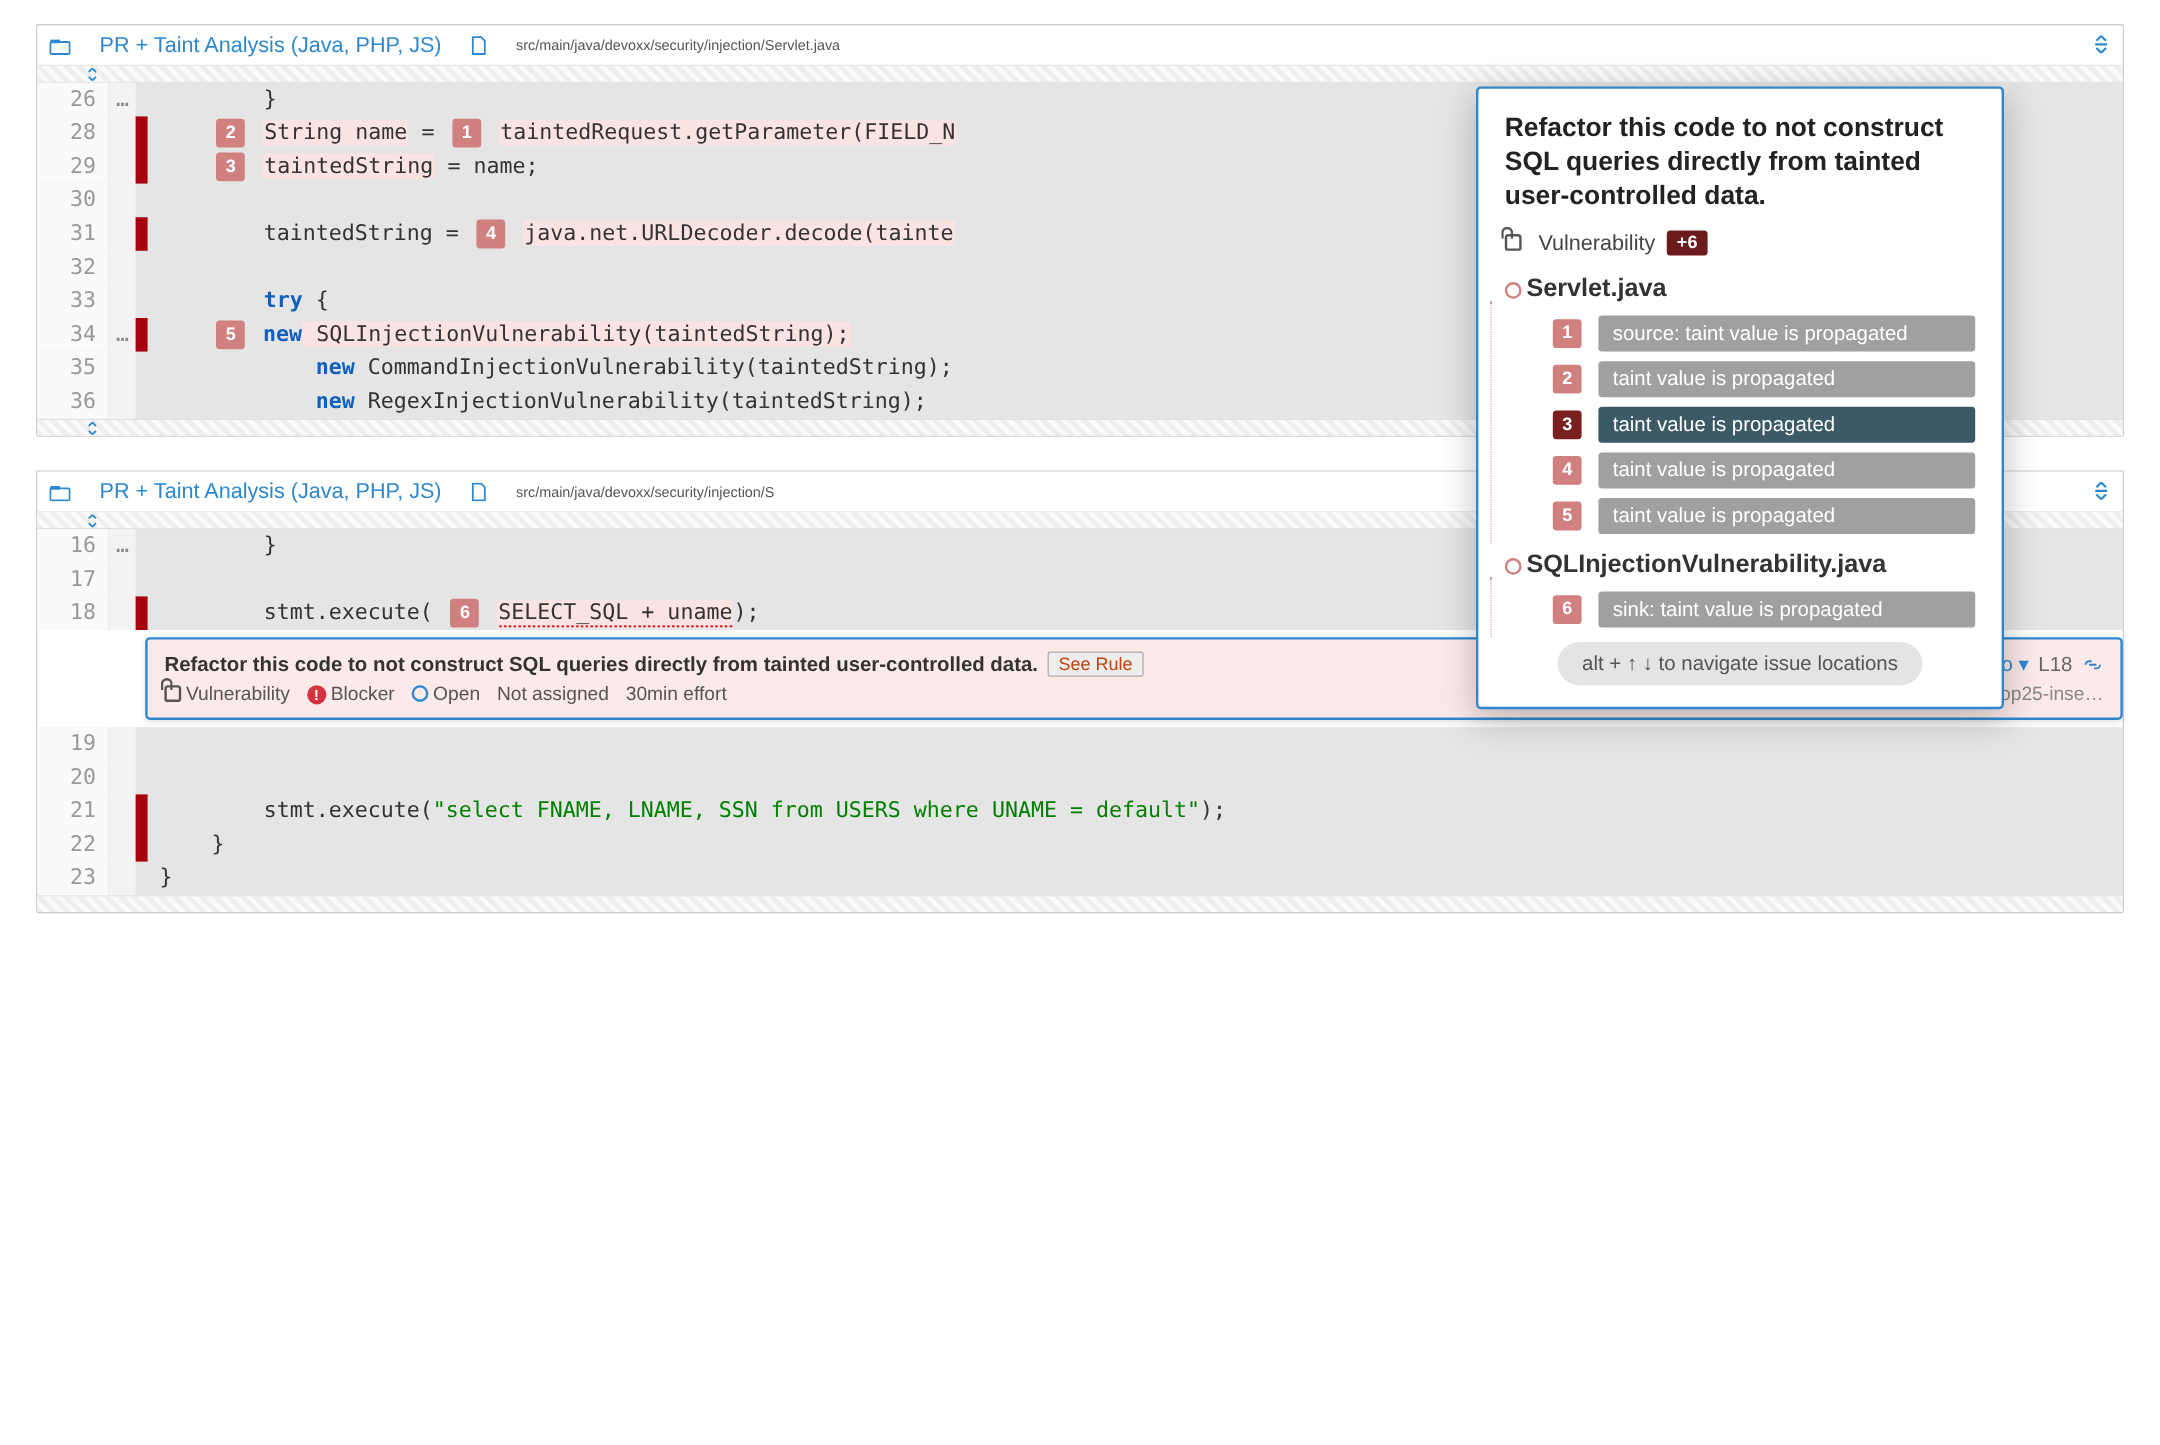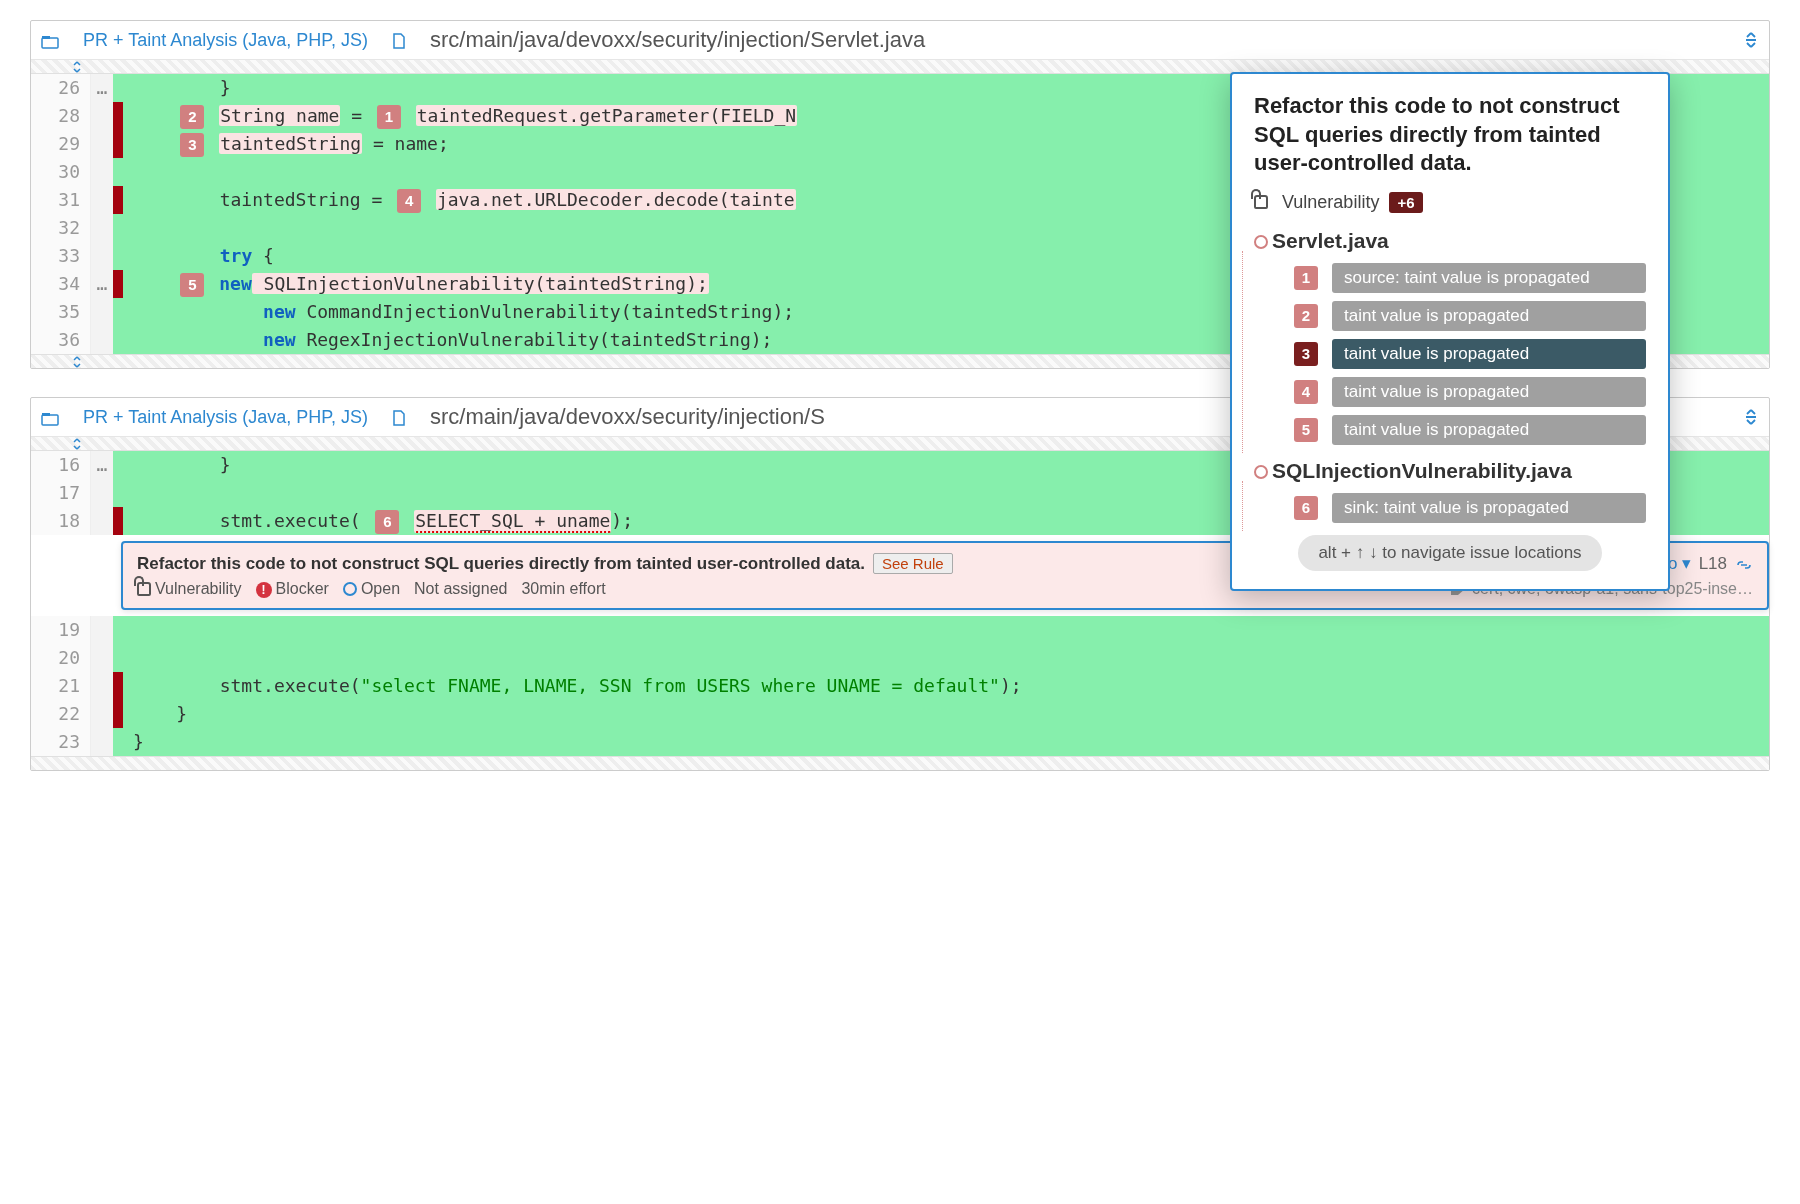--- a/index.html
+++ b/index.html
@@ -18,28 +18,28 @@
     position: relative;
   }
   .panel-header {
     display: flex;
     align-items: center;
     padding: 6px 10px;
     gap: 24px;
     border-bottom: 1px solid #e6e6e6;
   }
   .proj-name { color: #2d88d0; font-size: 18px; }
-  .file-path { color: #555; font-size: 22px; }
+  .file-path { color: #555; font-size: 12px; }
   .expand-icon {
     margin-left: auto;
     color: #2d88d0;
     font-size: 16px;
   }
   .code-area {
-    background: #86efac;
+    background: #e5e5e5;
     padding: 0;
   }
   .hatched {
     height: 14px;
     background: repeating-linear-gradient(45deg,#eee,#eee 4px,#fafafa 4px,#fafafa 8px);
     border-bottom: 1px solid #e0e0e0;
     display:flex; align-items:center; padding-left:40px;
     color:#2d88d0; font-size:12px;
   }
   .hatched.bottom { border-top:1px solid #e0e0e0; border-bottom:none;}

